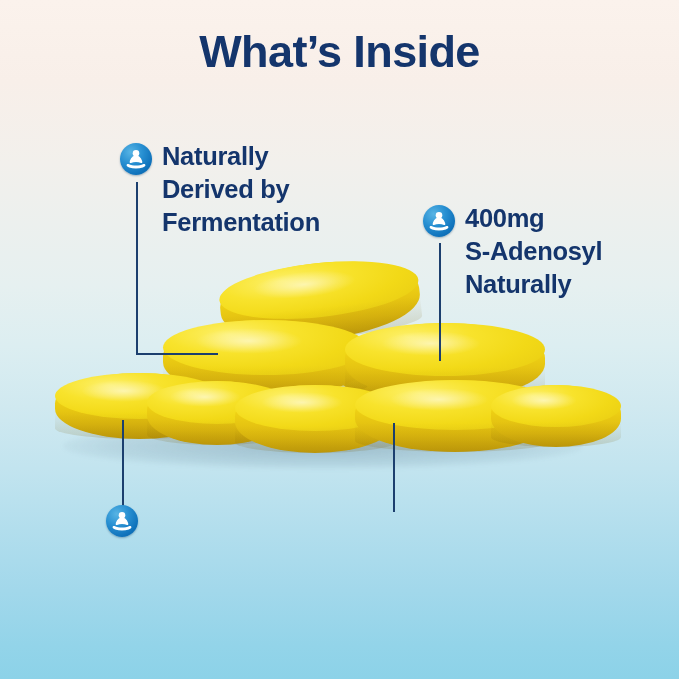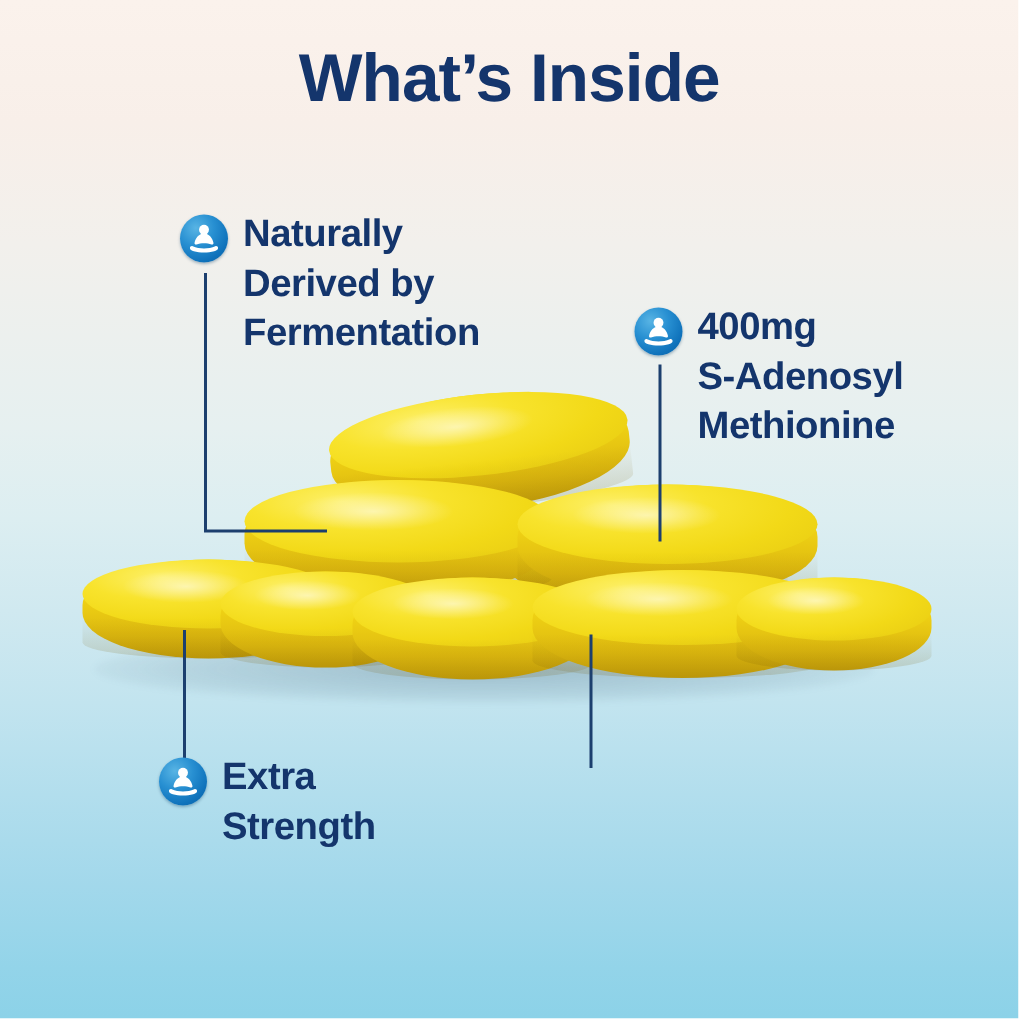--- a/index.html
+++ b/index.html
@@ -218,30 +218,28 @@
   <div class="callout" style="left:423px; top:205px;">
     <span class="callout-icon">
       <svg viewBox="0 0 32 32" aria-hidden="true">
         <circle cx="16" cy="10.2" r="3.3" fill="#ffffff"></circle>
         <path d="M16 12.6c-3.3 0-5.6 3.0-6.3 6.2-0.2 0.9 0.5 1.5 1.3 1.2 1.5-0.6 3.2-0.9 5.0-0.9s3.5 0.3 5.0 0.9c0.8 0.3 1.5-0.3 1.3-1.2-0.7-3.2-3.0-6.2-6.3-6.2z" fill="#ffffff"></path>
         <path d="M6.6 22.3c0-1.0 1.0-1.6 1.9-1.2 2.2 1.0 4.9 1.5 7.5 1.5s5.3-0.5 7.5-1.5c0.9-0.4 1.9 0.2 1.9 1.2 0 1.1-1.2 1.8-2.6 2.2-2.0 0.6-4.4 0.9-6.8 0.9s-4.8-0.3-6.8-0.9c-1.4-0.4-2.6-1.1-2.6-2.2z" fill="#ffffff"></path>
       </svg>
     </span>
     <span class="callout-label">400mg
 S-Adenosyl
-Methionine</span>
+Naturally</span>
   </div>
 
   <div class="callout" style="left:106px; top:505px;">
     <span class="callout-icon">
       <svg viewBox="0 0 32 32" aria-hidden="true">
         <circle cx="16" cy="10.2" r="3.3" fill="#ffffff"></circle>
         <path d="M16 12.6c-3.3 0-5.6 3.0-6.3 6.2-0.2 0.9 0.5 1.5 1.3 1.2 1.5-0.6 3.2-0.9 5.0-0.9s3.5 0.3 5.0 0.9c0.8 0.3 1.5-0.3 1.3-1.2-0.7-3.2-3.0-6.2-6.3-6.2z" fill="#ffffff"></path>
         <path d="M6.6 22.3c0-1.0 1.0-1.6 1.9-1.2 2.2 1.0 4.9 1.5 7.5 1.5s5.3-0.5 7.5-1.5c0.9-0.4 1.9 0.2 1.9 1.2 0 1.1-1.2 1.8-2.6 2.2-2.0 0.6-4.4 0.9-6.8 0.9s-4.8-0.3-6.8-0.9c-1.4-0.4-2.6-1.1-2.6-2.2z" fill="#ffffff"></path>
       </svg>
     </span>
-    <span class="callout-label">Extra
-Strength</span>
   </div>
 
 
 
 </div>
 
 </body></html>

